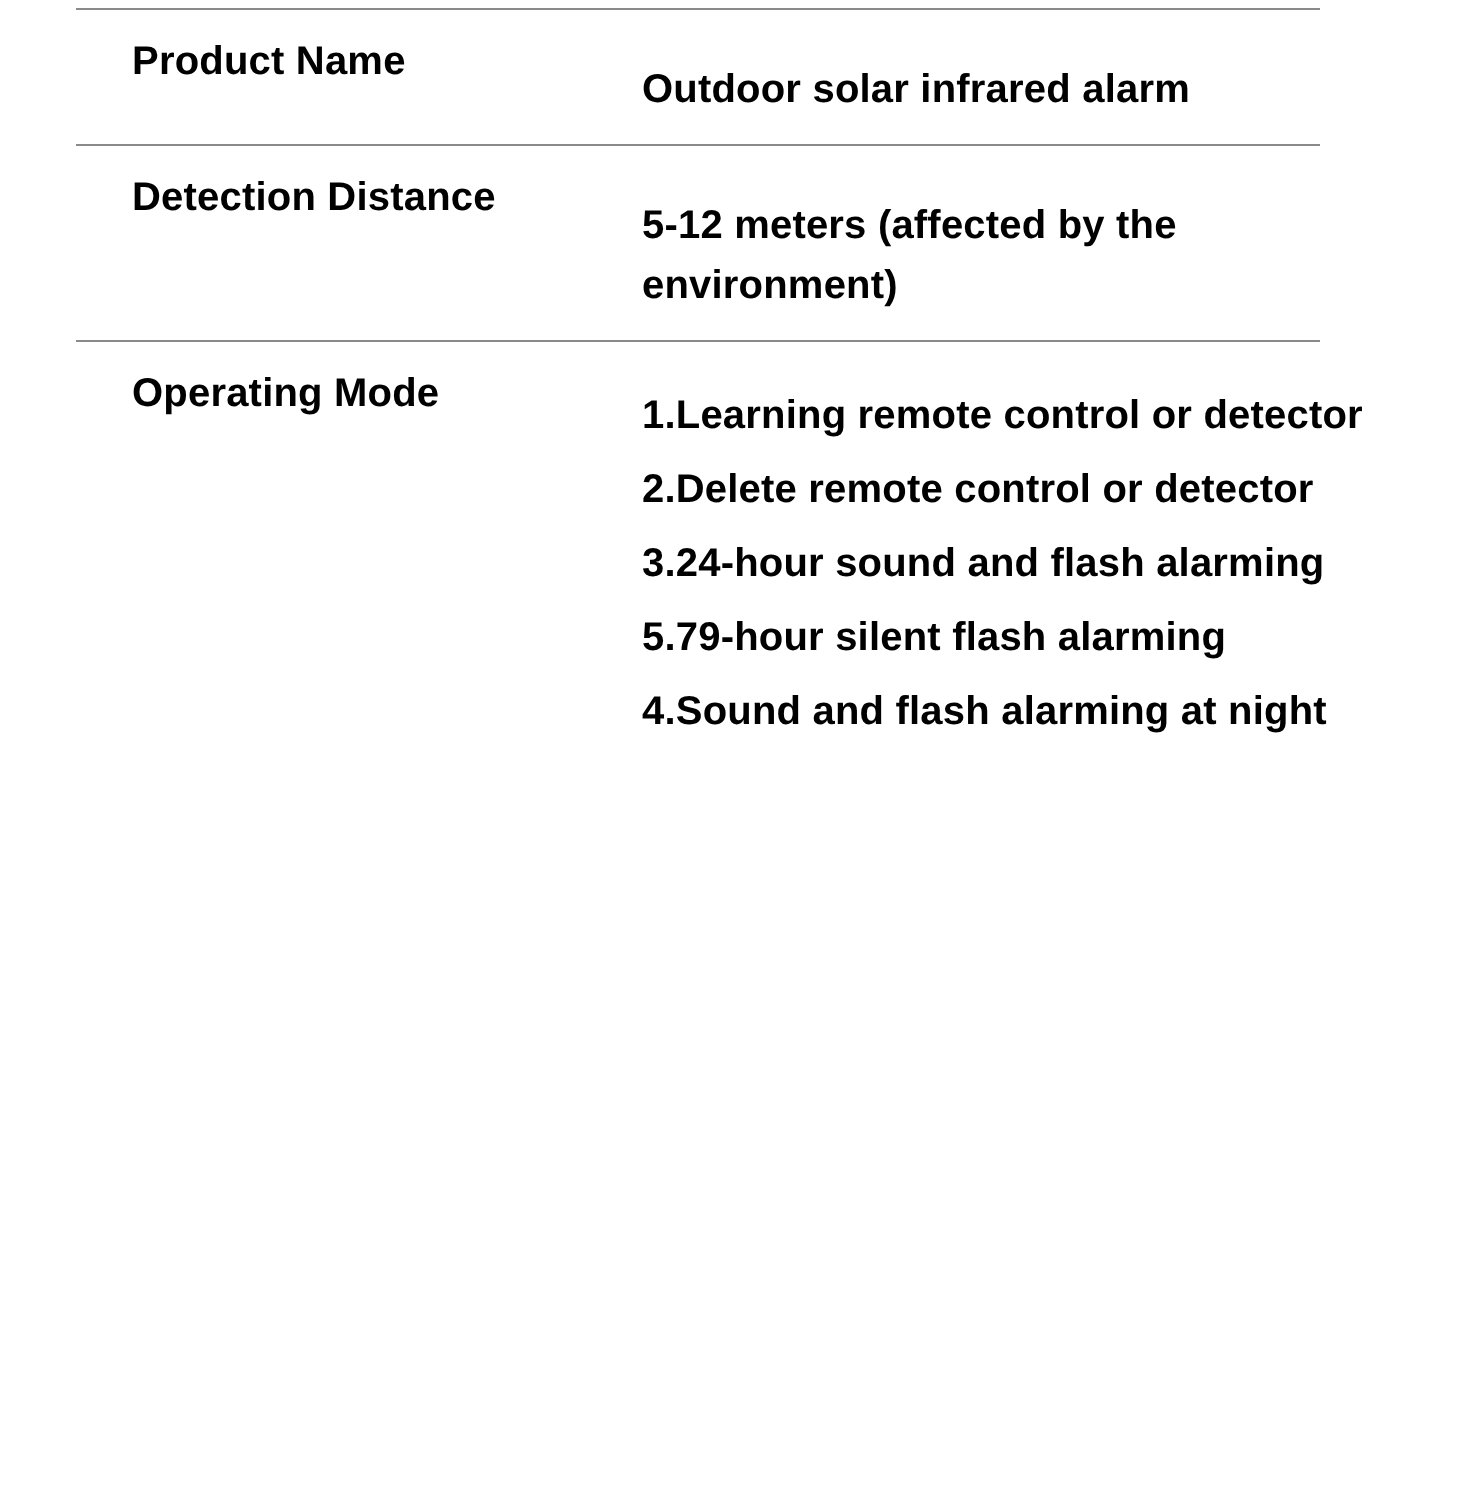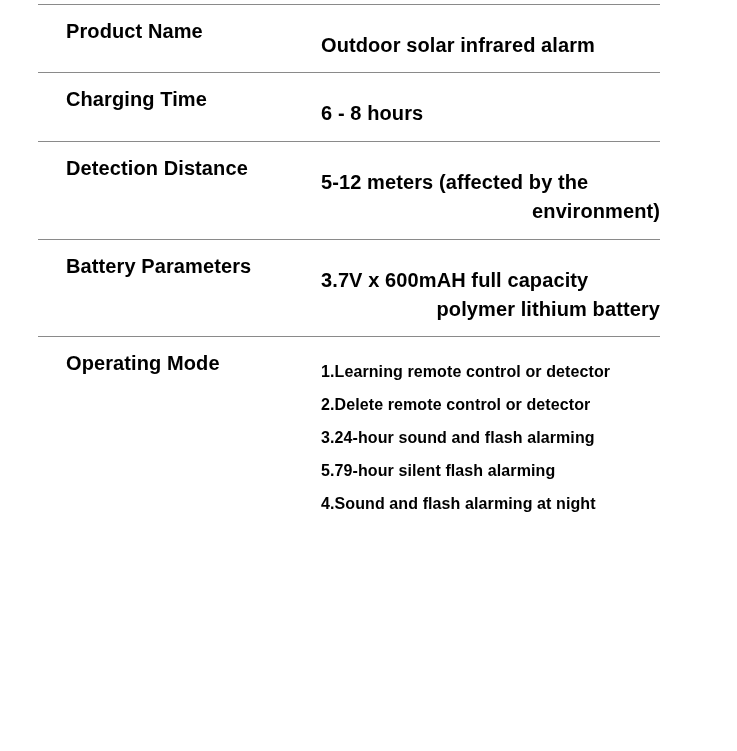--- a/index.html
+++ b/index.html
@@ -63,79 +63,65 @@
     margin-top: 43px;
   }
 
   
   .mode-list {
     list-style: none;
     margin: 0;
     padding: 0;
   }
   .mode-list li {
-    font-size: 16px;
+    font-size: 20px;
     line-height: 1;
     margin: 0 0 17px 0;
     white-space: nowrap;
   }
   .mode-list li:last-child {
     margin-bottom: 0;
   }
 
   .value-line {
     display: block;
     white-space: nowrap;
   }
   .value-line + .value-line {
     margin-top: 3px;
-    text-align: right;
   }
 </style>
 </head>
 <body>
 
 <div id="spec-sheet">
   <table class="spec-table">
     <tbody>
 
       <tr class="spec-row">
         <td class="cell-label">Product Name</td>
         <td class="cell-value">
           <span class="value-line">Outdoor solar infrared alarm</span>
         </td>
       </tr>
 
 
 
 
 
-      <tr class="spec-row">
-        <td class="cell-label">Charging Time</td>
-        <td class="cell-value">
-          <span class="value-line">6 - 8 hours</span>
-        </td>
-      </tr>
 
 
       <tr class="spec-row">
         <td class="cell-label">Detection Distance</td>
         <td class="cell-value">
           <span class="value-line">5-12 meters (affected by the</span>
           <span class="value-line">environment)</span>
         </td>
       </tr>
 
-      <tr class="spec-row">
-        <td class="cell-label">Battery Parameters</td>
-        <td class="cell-value">
-          <span class="value-line">3.7V x 600mAH full capacity</span>
-          <span class="value-line">polymer lithium battery</span>
-        </td>
-      </tr>
 
       <tr class="spec-row last-row">
         <td class="cell-label">Operating Mode</td>
         <td class="cell-value">
           <ul class="mode-list">
             <li>1.Learning remote control or detector</li>
             <li>2.Delete remote control or detector</li>
             <li>3.24-hour sound and flash alarming</li>
             <li>5.79-hour silent flash alarming</li>
             <li>4.Sound and flash alarming at night</li>

